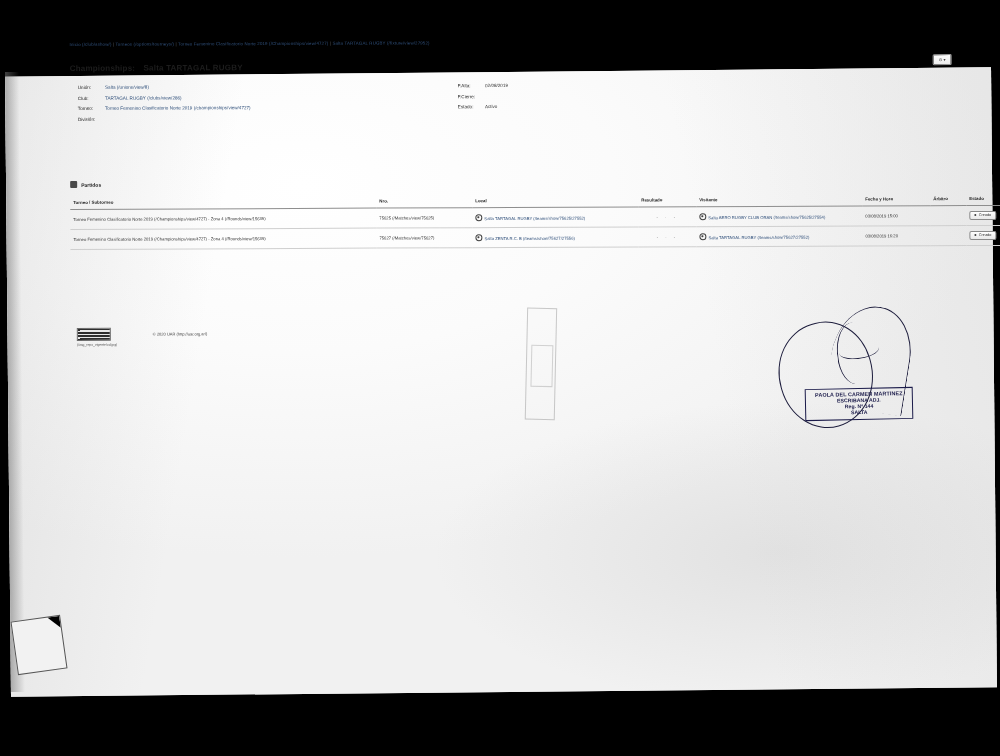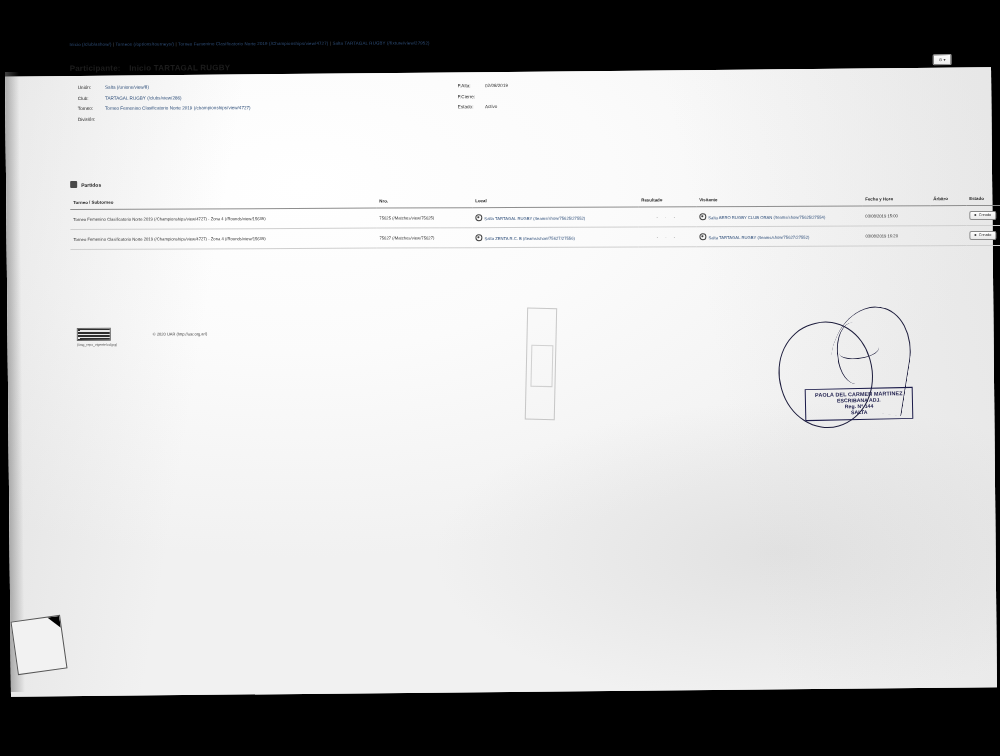--- a/index.html
+++ b/index.html
@@ -357,22 +357,22 @@
       <span class="link">Inicio (/club/ashow/)</span>
       <span class="sep">|</span>
       <span class="link">Torneos (/options/tourneys/)</span>
       <span class="sep">|</span>
       <span class="link">Torneo Femenino Clasificatorio Norte 2019 (/Championships/view/4727)</span>
       <span class="sep">|</span>
       <span class="link">Salta TARTAGAL RUGBY (/fixture/view/27952)</span>
     </div>
 
     <h1 class="participante">
-      <span>Participante:</span>
-      <span class="value">Inicio TARTAGAL RUGBY</span>
+      <span>Championships:</span>
+      <span class="value">Salta TARTAGAL RUGBY</span>
     </h1>
 
     <div class="gear-btn">⚙ ▾</div>
 
     <div class="meta">
       <div class="col-left">
         <div class="row">
           <span class="lbl">Unión:</span>
           <span class="val">Salta (/unions/view/8)</span>
         </div>

